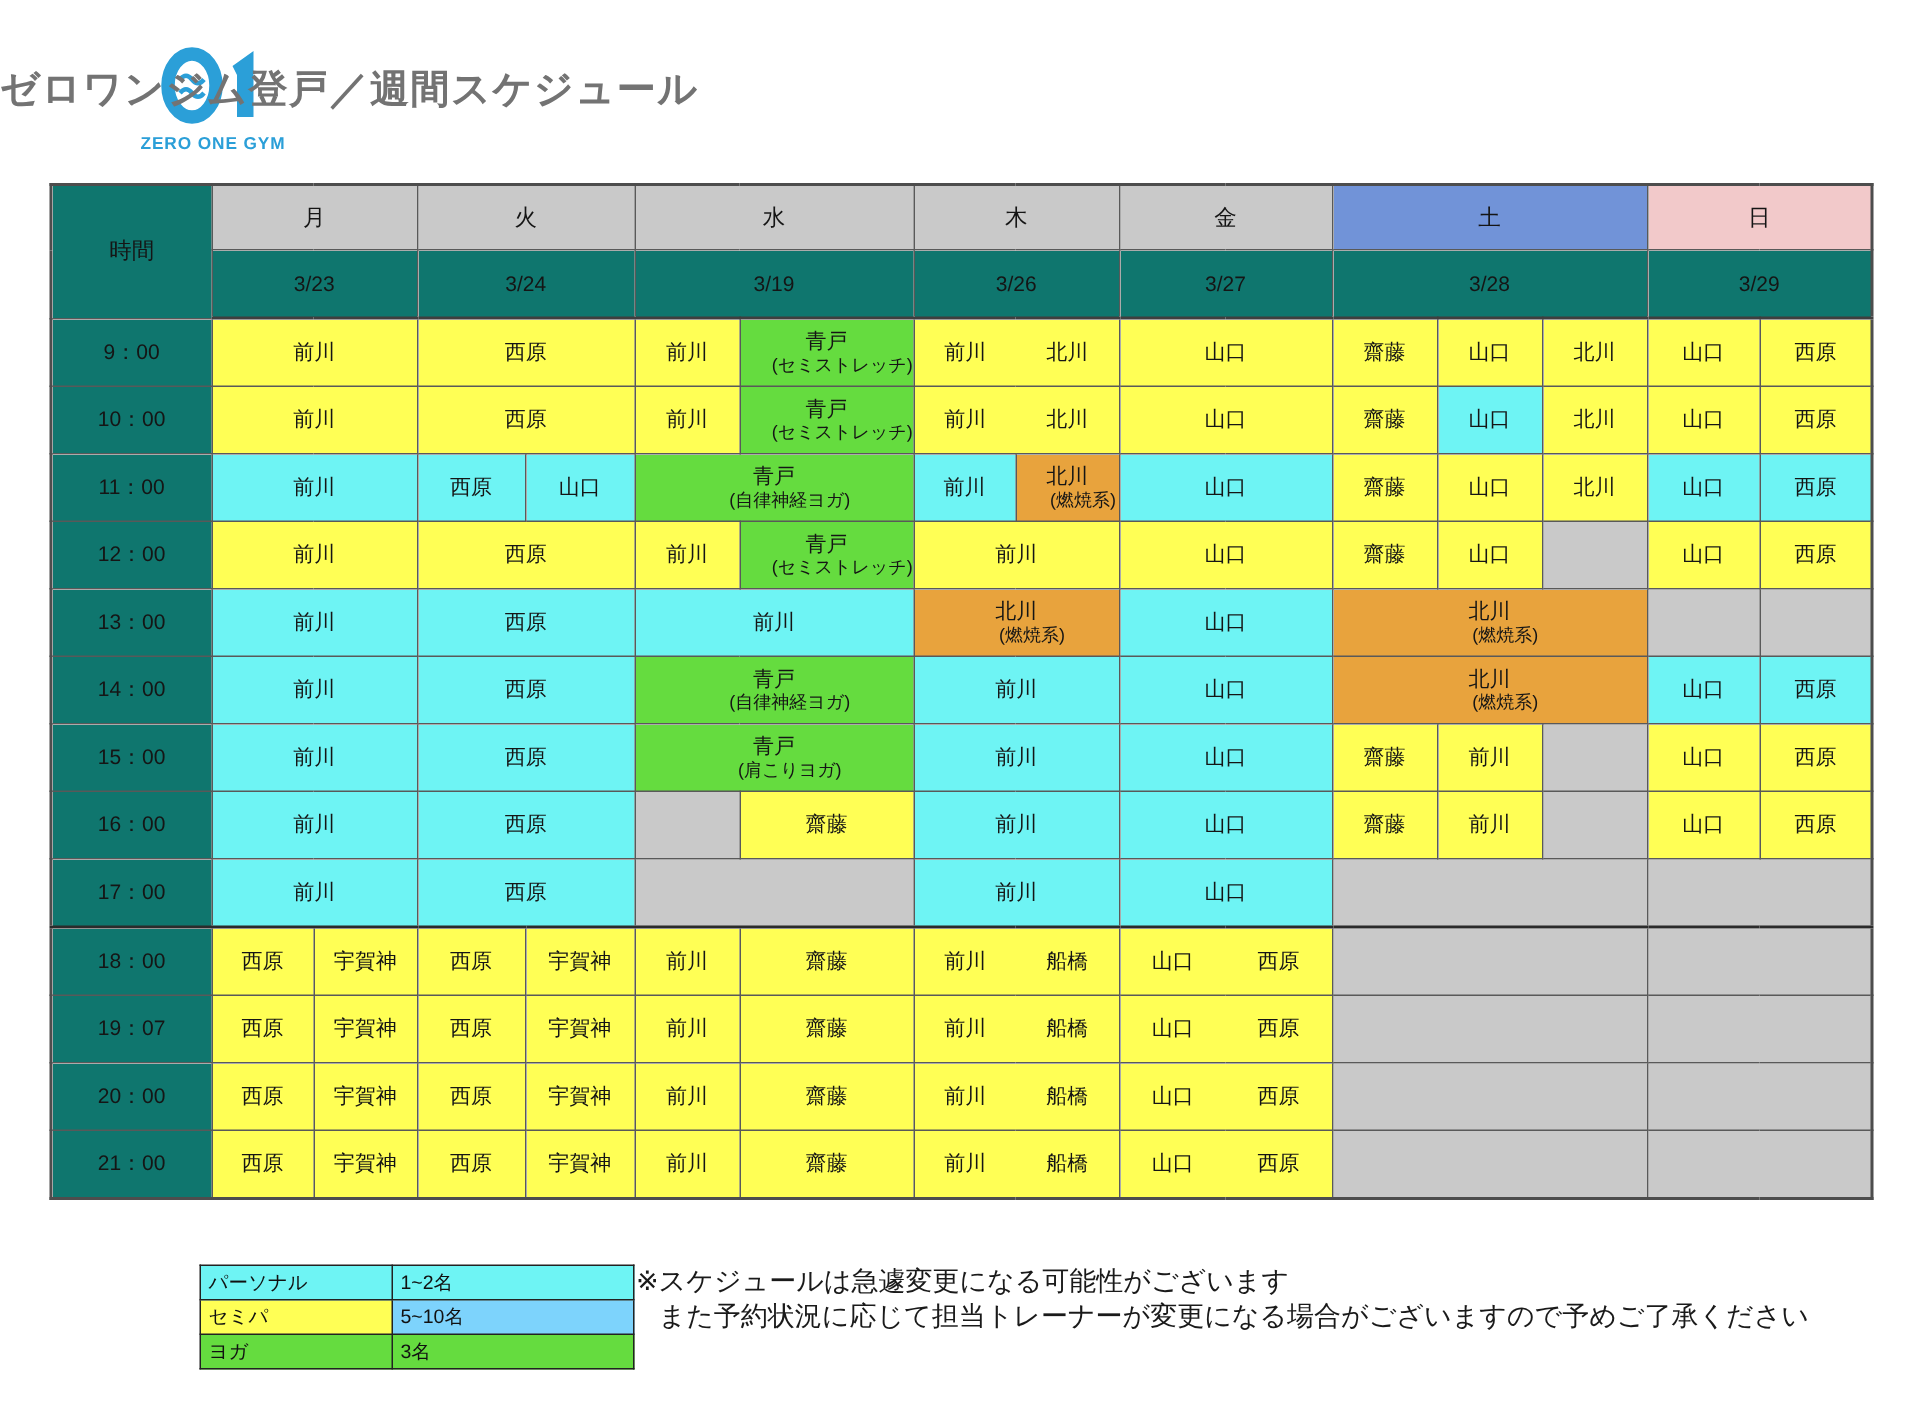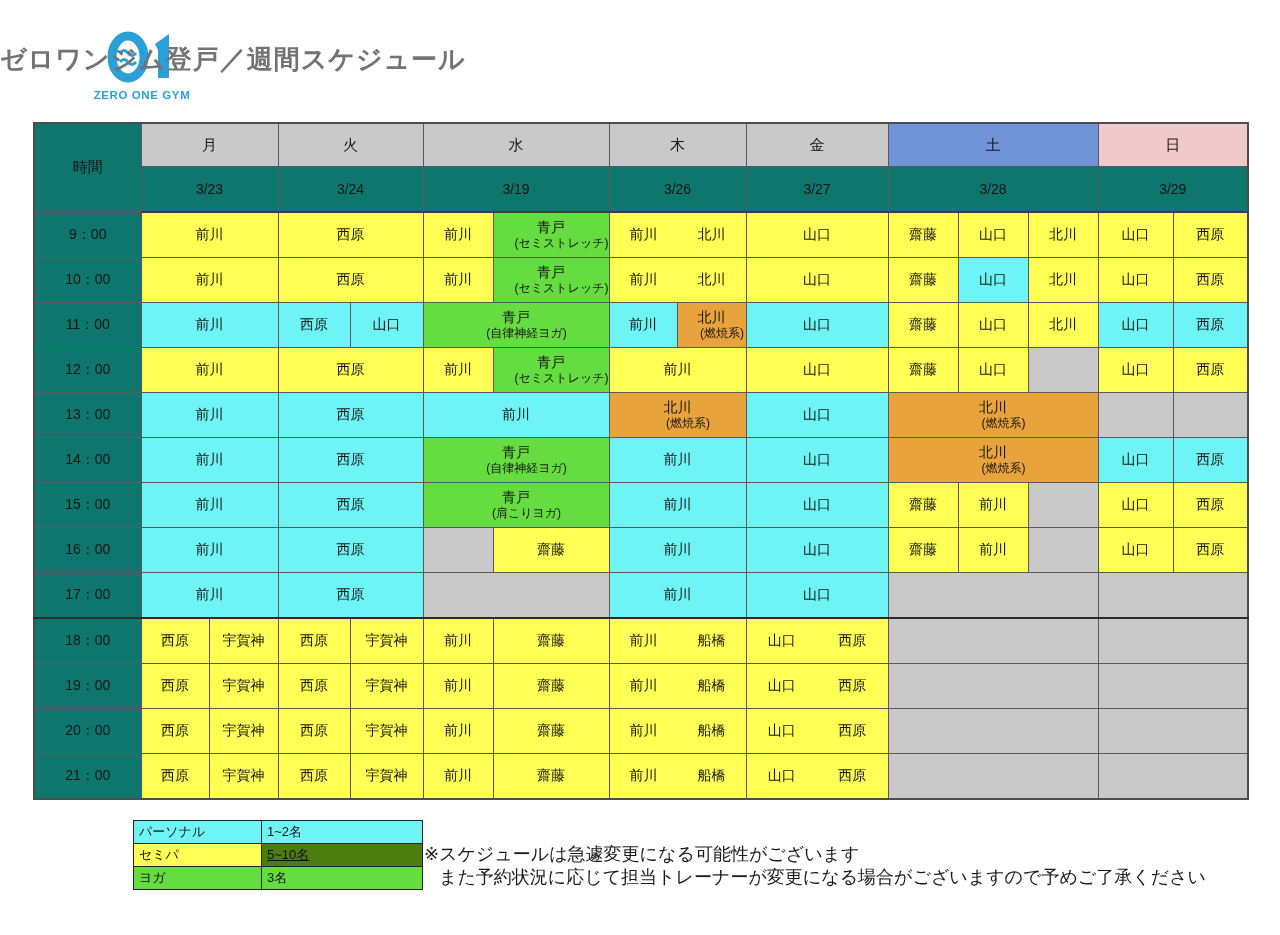--- a/index.html
+++ b/index.html
@@ -22,21 +22,21 @@
   tr.date-row td { height:44px; font-size:14px; border-bottom:2px solid #3f3f3f; }
   tr.body-row td { height:44px; }
   tr.thick td { border-top:2.5px solid #2b2b2b; }
   td.timehead, td.timecell, td.datehead { background:#0f766e; }
   td.timecell { font-size:15px; }
   .name { line-height:1.25; }
   .sub  { font-size:12px; line-height:1.15;margin-left:21px; }
   .dual { display:flex; justify-content:space-around; align-items:center; }
 
   
-  .legend { position:absolute; left:133px; top:820px; }
+  .legend { position:absolute; left:133px; top:843px; }
   table.legend-tbl { border-collapse:collapse; border:1px solid #222; }
   table.legend-tbl td { border:1px solid #222; height:22px; font-size:13px;
                         padding:0 0 0 5px; text-align:left; color:#111; }
   td.lg-label { width:122px; }
   td.lg-cap   { width:155px; }
 
   
   .notes { position:absolute; left:424px; top:843px; font-size:18px; line-height:23px; color:#1a1a1a; }
   .notes .indent { padding-left:15px; }
 </style>
@@ -418,21 +418,21 @@
           <td colspan="2" style="background: rgb(255, 255, 85);">
             <div class="dual">
               <span class="name">山口</span>
               <span class="name">西原</span>
             </div>
           </td>
           <td colspan="3" style="background: rgb(201, 201, 201);"></td>
           <td colspan="2" style="background: rgb(201, 201, 201);"></td>
         </tr>
         <tr class="body-row">
-          <td class="timecell">19：00</td>
+          <td class="timecell">19：07</td>
           <td colspan="1" style="background: rgb(255, 255, 85);">
             <div class="name">西原</div>
           </td>
           <td colspan="1" style="background: rgb(255, 255, 85);">
             <div class="name">宇賀神</div>
           </td>
           <td colspan="1" style="background: rgb(255, 255, 85);">
             <div class="name">西原</div>
           </td>
           <td colspan="1" style="background: rgb(255, 255, 85);">
@@ -534,21 +534,21 @@
 
   <div class="legend">
     <table class="legend-tbl">
       <tbody>
           <tr>
         <td class="lg-label" style="background: rgb(110, 244, 244);">パーソナル</td>
         <td class="lg-cap" style="background: rgb(110, 244, 244);">1~2名</td>
       </tr>
       <tr>
         <td class="lg-label" style="background: rgb(255, 255, 85);">セミパ</td>
-        <td class="lg-cap" style="background: #4d7c0f; text-decoration: underline;">5~10名</td>
+        <td class="lg-cap" style="background: #7dd3fc;">5~10名</td>
       </tr>
       <tr>
         <td class="lg-label" style="background: rgb(101, 220, 63);">ヨガ</td>
         <td class="lg-cap" style="background: rgb(101, 220, 63);">3名</td>
       </tr>
     </tbody>
       </table>
   </div>
 
   <div class="notes">

